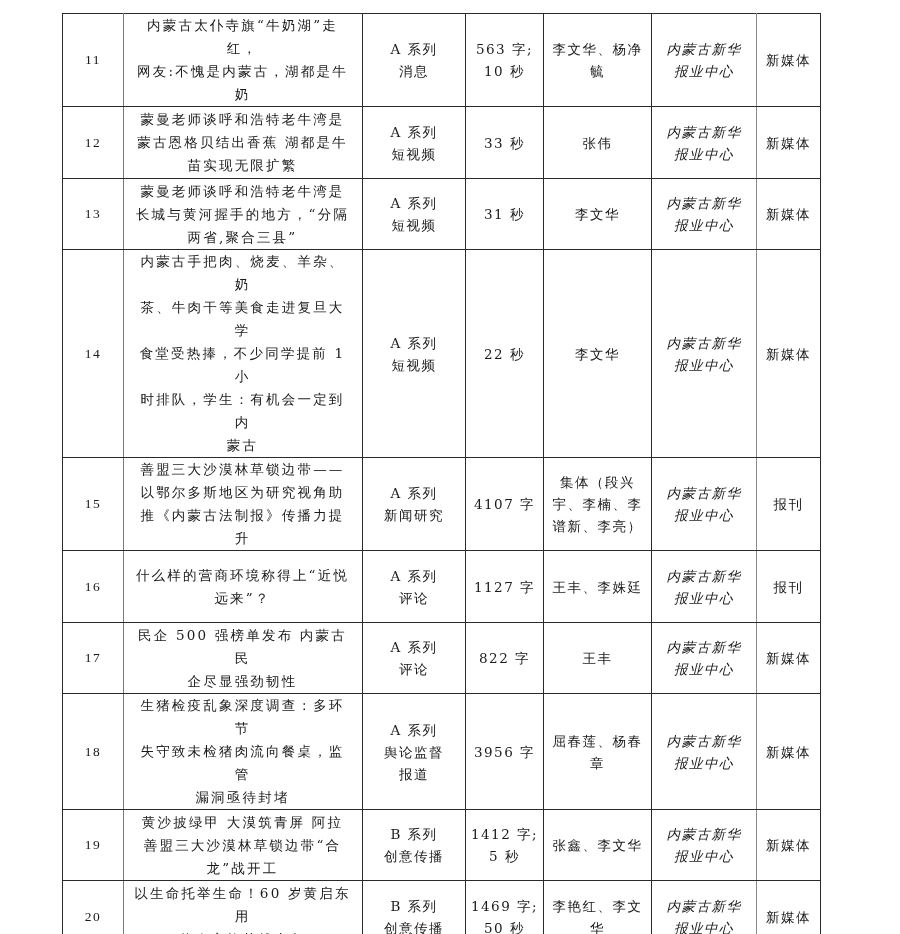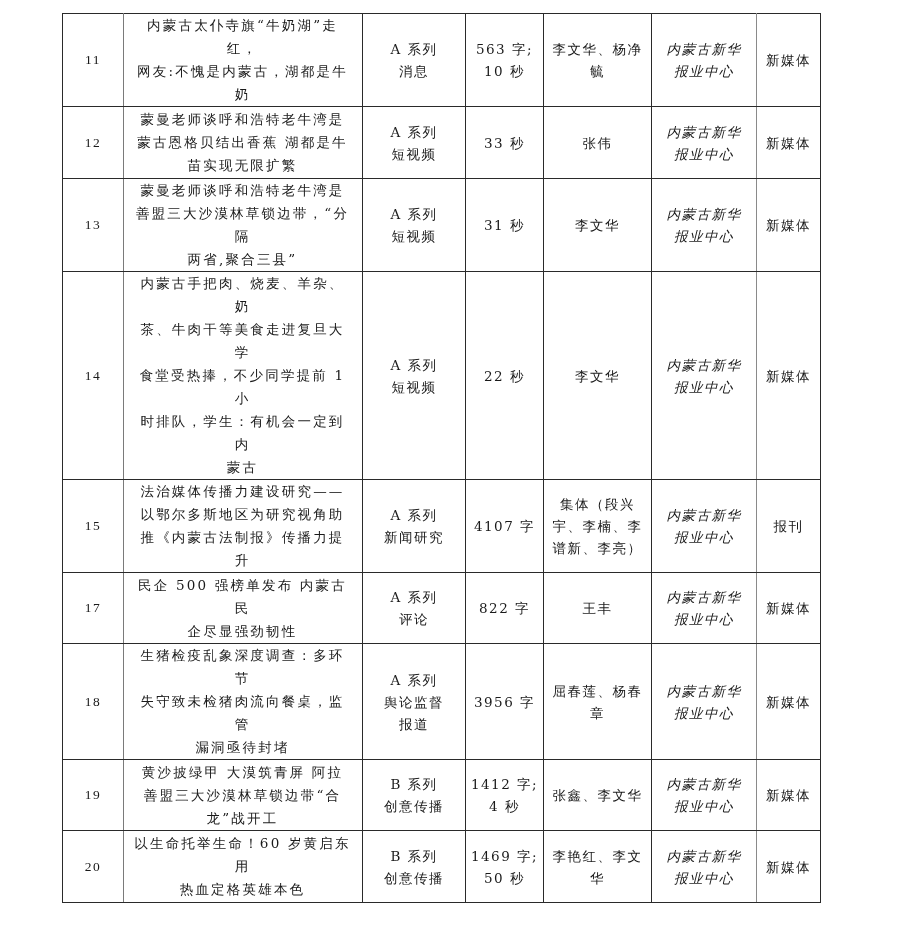--- a/index.html
+++ b/index.html
@@ -107,21 +107,21 @@
         <td class="col-unit">
           <span class="cell-line">内蒙古新华</span>
           <span class="cell-line">报业中心</span>
         </td>
         <td class="col-type">新媒体</td>
       </tr>
       <tr style="height: 71px;">
         <td class="col-num">13</td>
         <td class="col-title">
           <span class="cell-line">蒙曼老师谈呼和浩特老牛湾是</span>
-          <span class="cell-line">善盟三大沙漠林草锁边带，“分隔</span>
+          <span class="cell-line">长城与黄河握手的地方，“分隔</span>
           <span class="cell-line">两省,聚合三县”</span>
         </td>
         <td class="col-category">
           <span class="cell-line">A 系列</span>
           <span class="cell-line">短视频</span>
         </td>
         <td class="col-length">
           <span class="cell-line">31 秒</span>
         </td>
         <td class="col-author">
@@ -154,21 +154,21 @@
         </td>
         <td class="col-unit">
           <span class="cell-line">内蒙古新华</span>
           <span class="cell-line">报业中心</span>
         </td>
         <td class="col-type">新媒体</td>
       </tr>
       <tr style="height: 72px;">
         <td class="col-num">15</td>
         <td class="col-title">
-          <span class="cell-line">法治媒体传播力建设研究——</span>
+          <span class="cell-line">善盟三大沙漠林草锁边带——</span>
           <span class="cell-line">以鄂尔多斯地区为研究视角助</span>
           <span class="cell-line">推《内蒙古法制报》传播力提升</span>
         </td>
         <td class="col-category">
           <span class="cell-line">A 系列</span>
           <span class="cell-line">新闻研究</span>
         </td>
         <td class="col-length">
           <span class="cell-line">4107 字</span>
         </td>
@@ -176,20 +176,42 @@
           <span class="cell-line">集体（段兴</span>
           <span class="cell-line">宇、李楠、李</span>
           <span class="cell-line">谱新、李亮）</span>
         </td>
         <td class="col-unit">
           <span class="cell-line">内蒙古新华</span>
           <span class="cell-line">报业中心</span>
         </td>
         <td class="col-type">报刊</td>
       </tr>
+      <tr style="height: 72px;">
+        <td class="col-num">16</td>
+        <td class="col-title">
+          <span class="cell-line">什么样的营商环境称得上“近悦</span>
+          <span class="cell-line">远来”？</span>
+        </td>
+        <td class="col-category">
+          <span class="cell-line">A 系列</span>
+          <span class="cell-line">评论</span>
+        </td>
+        <td class="col-length">
+          <span class="cell-line">1127 字</span>
+        </td>
+        <td class="col-author">
+          <span class="cell-line">王丰、李姝廷</span>
+        </td>
+        <td class="col-unit">
+          <span class="cell-line">内蒙古新华</span>
+          <span class="cell-line">报业中心</span>
+        </td>
+        <td class="col-type">报刊</td>
+      </tr>
       <tr style="height: 71px;">
         <td class="col-num">17</td>
         <td class="col-title">
           <span class="cell-line">民企 500 强榜单发布  内蒙古民</span>
           <span class="cell-line">企尽显强劲韧性</span>
         </td>
         <td class="col-category">
           <span class="cell-line">A 系列</span>
           <span class="cell-line">评论</span>
         </td>
@@ -236,21 +258,21 @@
           <span class="cell-line">黄沙披绿甲  大漠筑青屏  阿拉</span>
           <span class="cell-line">善盟三大沙漠林草锁边带“合</span>
           <span class="cell-line">龙”战开工</span>
         </td>
         <td class="col-category">
           <span class="cell-line">B 系列</span>
           <span class="cell-line">创意传播</span>
         </td>
         <td class="col-length">
           <span class="cell-line">1412 字;</span>
-          <span class="cell-line">4 秒</span>
+          <span class="cell-line">5 秒</span>
         </td>
         <td class="col-author">
           <span class="cell-line">张鑫、李文华</span>
         </td>
         <td class="col-unit">
           <span class="cell-line">内蒙古新华</span>
           <span class="cell-line">报业中心</span>
         </td>
         <td class="col-type">新媒体</td>
       </tr>

